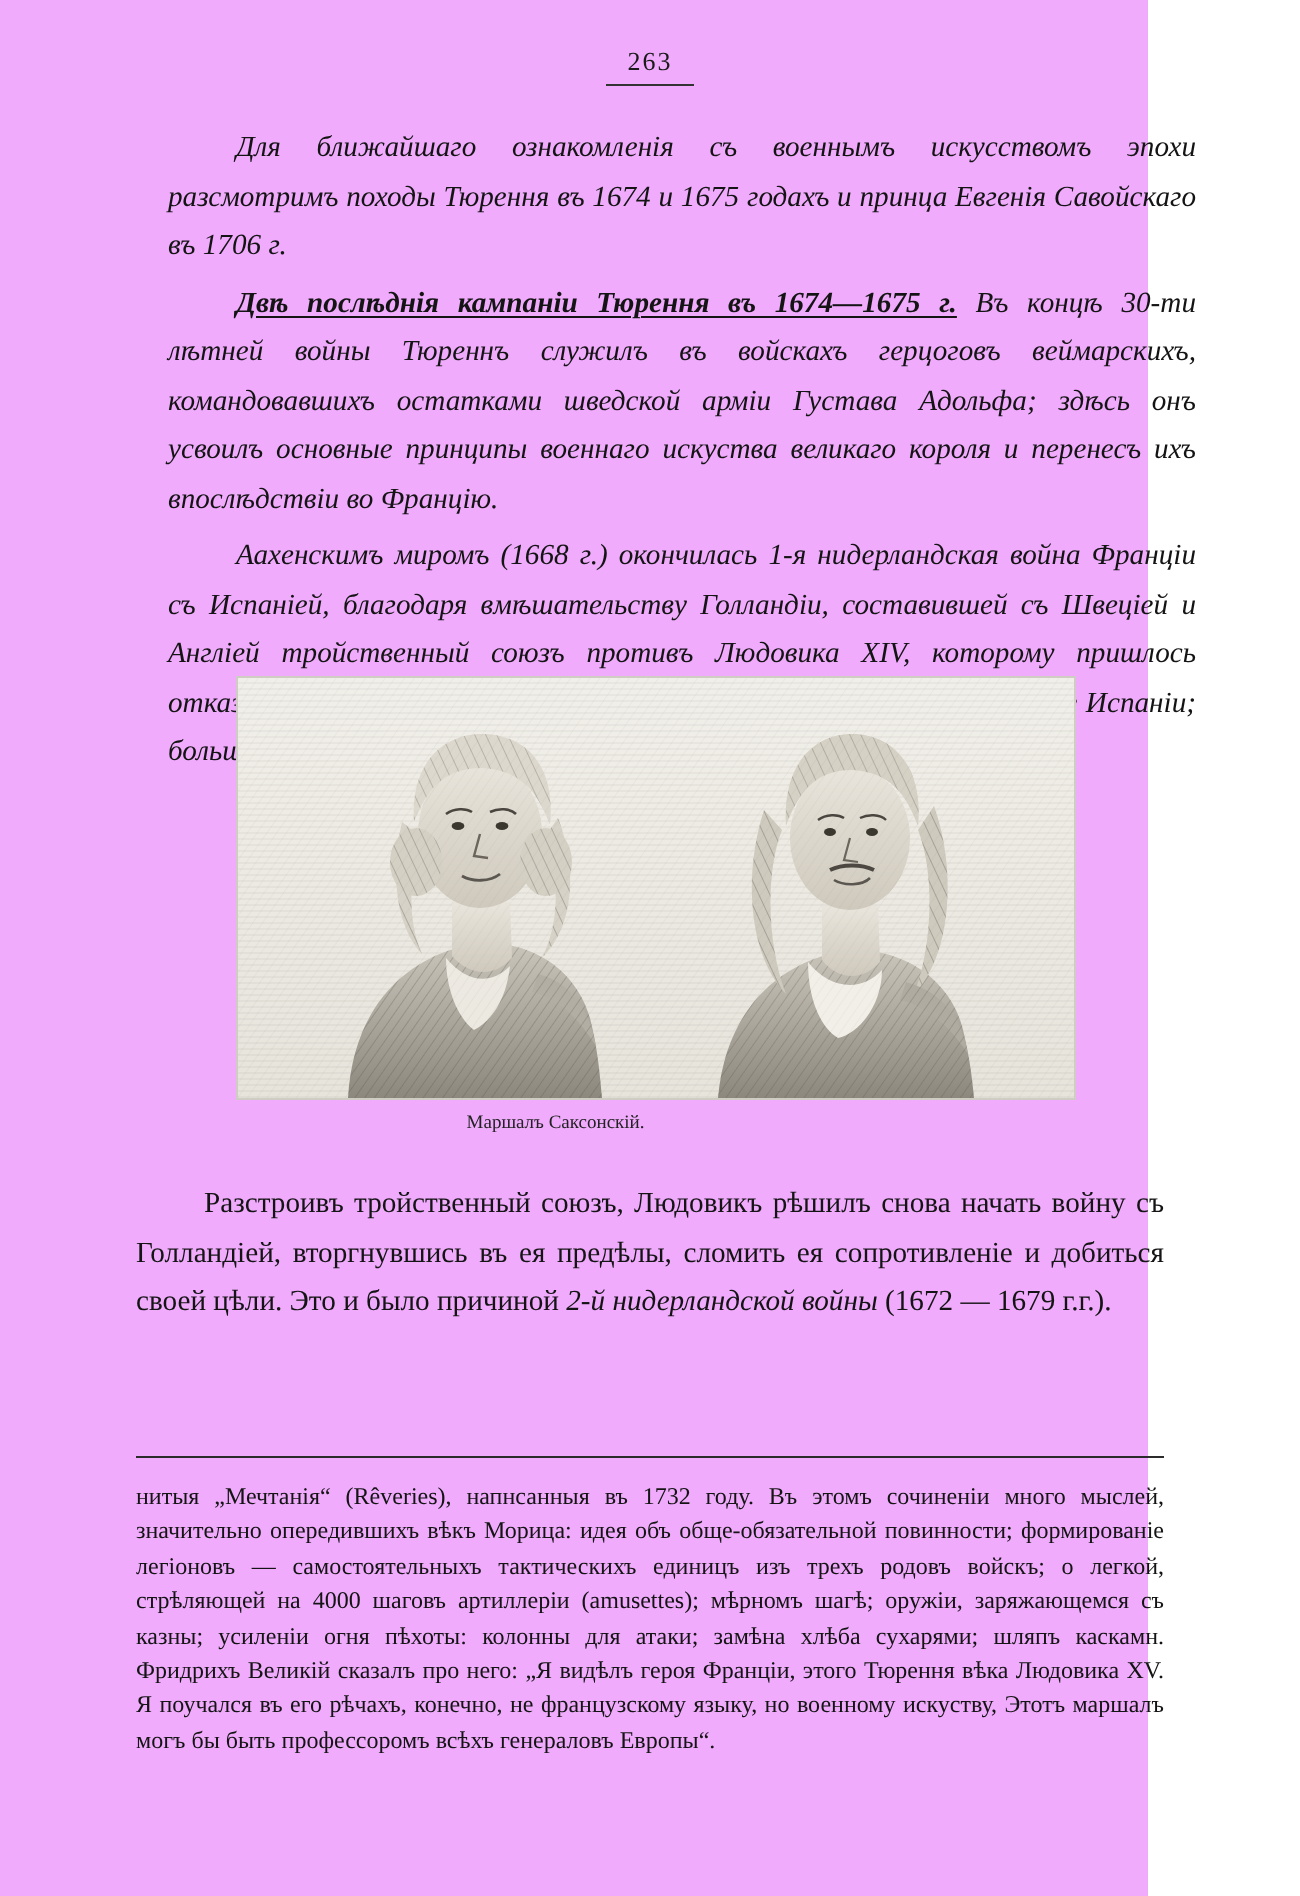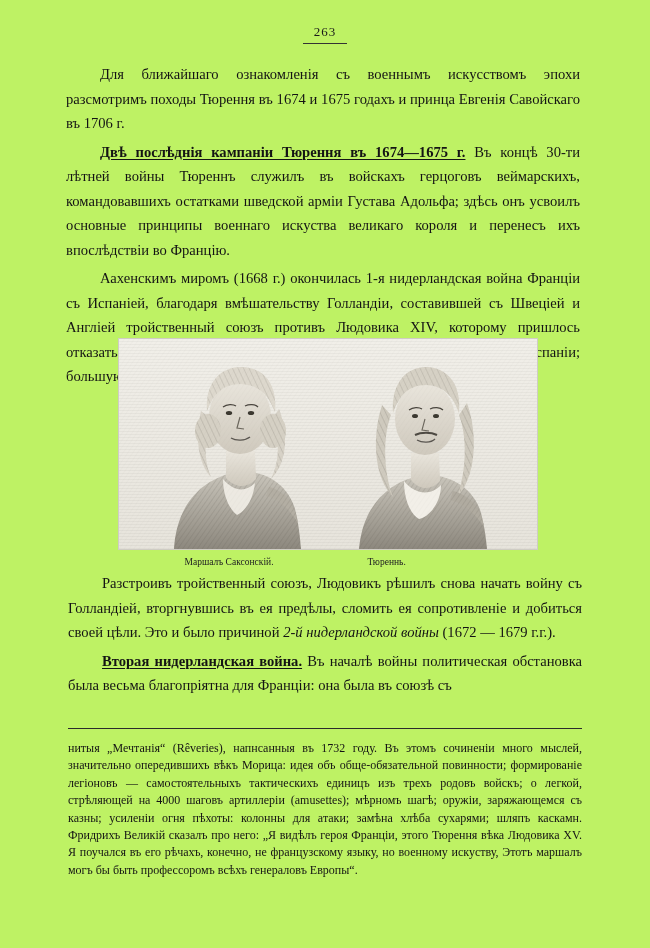--- a/index.html
+++ b/index.html
@@ -11,46 +11,47 @@
     width: 650px;
     height: 948px;
     font-family: "Liberation Serif", serif;
     color: #1a1a1a;
     position: relative;
     overflow: hidden;
   }
   .page {
     position: absolute;
     left: 0; top: 0;
-    width: 650px;
+    width: 574px;
     height: 948px;
-    background: #bef264;
+    background: #f0abfc;
   }
   .page-number-wrap {
     position: absolute;
     top: 22px;
     left: 0;
     width: 650px;
     text-align: center;
   }
   .page-number {
     font-family: "Liberation Serif", serif;
     font-size: 13px;
     letter-spacing: 1px;
     color: #1a1a1a;
     display: inline-block;
     padding-bottom: 3px;
     border-bottom: 1.5px solid #333;
     min-width: 44px;
   }
   .body-col {
     position: absolute;
-    left: 66px;
+    left: 84px;
     top: 62px;
     width: 514px;
+    font-style: italic;
   }
   p.para {
     margin: 0 0 0 0;
     font-size: 14.6px;
     line-height: 24.5px;
     text-align: justify;
     text-indent: 34px;
     color: #141414;
     hyphens: none;
   }
@@ -100,21 +101,21 @@
   }
   .cap-right {
     width: 54%;
     text-align: left;
     padding-left: 94px;
   }
 
   .below-col {
     position: absolute;
     left: 68px;
-    top: 571px;
+    top: 590px;
     width: 514px;
   }
 
   .footnote-rule {
     position: absolute;
     left: 68px;
     top: 728px;
     width: 514px;
     height: 1px;
     background: #2b2b2b;
@@ -242,28 +243,26 @@
 
           <path d="M334 152 C352 157 362 170 365 188 C356 174 344 164 331 161 Z" fill="#b0aba0"></path>
           <path d="M334 152 C352 157 362 170 365 188 C356 174 344 164 331 161 Z" fill="url(#hatch)" opacity="0.5"></path>
         </g>
 
         <rect x="0" y="0" width="418" height="210" fill="url(#hatch)" opacity="0.10"></rect>
       </svg>
     </div>
     <div class="fig-caption-row">
       <div class="cap-left">Маршалъ  Саксонскій.</div>
-      <div class="cap-right">Тюреннь.</div>
     </div>
   </div>
 
   <div class="below-col">
     <p class="para"><span>Разстроивъ тройственный союзъ, Людовикъ рѣшилъ снова начать войну съ Голландіей, вторгнувшись въ ея предѣлы, сломить ея сопротивленіе и добиться своей цѣли. Это и было причиной </span><span class="italic">2-й нидерландской войны</span><span> (1672 — 1679 г.г.).</span></p>
 
-    <p class="para"><span class="run-in">Вторая нидерландская война.</span> <span>Въ началѣ войны политическая обстановка была весьма благопріятна для Франціи: она была въ союзѣ съ</span></p>
   </div>
 
   <div class="footnote-rule"></div>
 
   <div class="footnote">
     <p>нитыя „Мечтанія“ (Rêveries), напнсанныя въ 1732 году. Въ этомъ сочиненіи много мыслей, значительно опередившихъ вѣкъ Морица: идея объ обще-обязательной повинности; формированіе легіоновъ — самостоятельныхъ тактическихъ единицъ изъ трехъ родовъ войскъ; о легкой, стрѣляющей на 4000 шаговъ артиллеріи (amusettes); мѣрномъ шагѣ; оружіи, заряжающемся съ казны; усиленіи огня пѣхоты: колонны для атаки; замѣна хлѣба сухарями; шляпъ каскамн. Фридрихъ Великій сказалъ про него: „Я видѣлъ героя Франціи, этого Тюрення вѣка Людовика XV. Я поучался въ его рѣчахъ, конечно, не французскому языку, но военному искуству, Этотъ маршалъ могъ бы быть профессоромъ всѣхъ генераловъ Европы“.</p>
   </div>
 
 </div>
 

